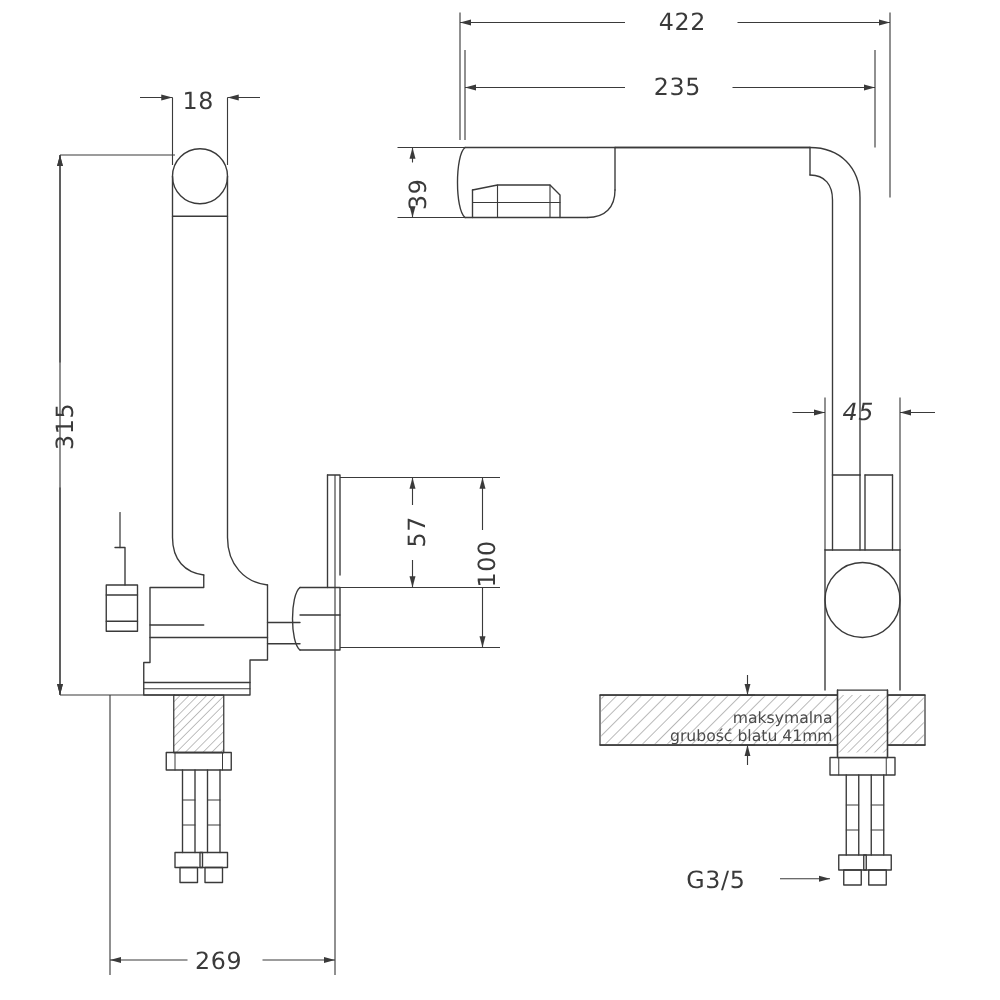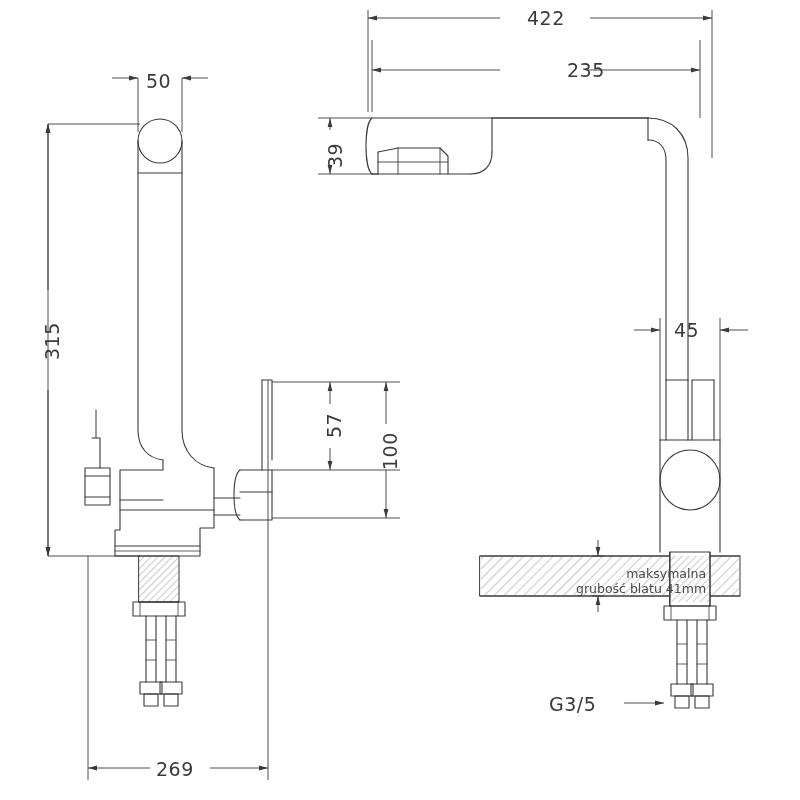--- a/index.html
+++ b/index.html
@@ -223,38 +223,38 @@
 
       <line x1="598" y1="540" x2="598" y2="556" marker-end="url(#arrL)"></line>
       <line x1="598" y1="596" x2="598" y2="612" marker-start="url(#arrR)"></line>
       <line x1="592" y1="556" x2="604" y2="556" stroke-width="0.8"></line>
       <line x1="592" y1="596" x2="604" y2="596" stroke-width="0.8"></line>
 
       <line x1="624" y1="703" x2="664" y2="703" marker-end="url(#arrL)"></line>
     </g>
   </svg>
 
-  <div class="dimlabel" style="left:146px; top:70px;">50</div>
+  <div class="dimlabel" style="left:146px; top:70px;">18</div>
 
   <div class="dimlabel vert" style="left:41px; top:360px;">315</div>
 
   <div class="dimlabel vert" style="left:323px; top:438px;">57</div>
 
   <div class="dimlabel vert" style="left:379px; top:470px;">100</div>
 
   <div class="dimlabel" style="left:156px; top:758px;">269</div>
 
   <div class="dimlabel" style="left:527px; top:7px;">422</div>
 
-  <div class="dimlabel" style="left:523px; top:59px;margin-left:44px;">235</div>
+  <div class="dimlabel" style="left:523px; top:59px;">235</div>
 
   <div class="dimlabel vert" style="left:324px; top:168px;">39</div>
 
-  <div class="dimlabel" style="left:674px; top:319px;">45</div>
-
-  <div class="note" style="left:536px; top:566px;margin-left:40px;">
+  <div class="dimlabel" style="left:674px; top:319px;font-style:italic;">45</div>
+
+  <div class="note" style="left:536px; top:566px;">
     <div>maksymalna</div>
     <div>grubość blatu 41mm</div>
   </div>
 
   <div class="dimlabel" style="left:549px; top:693px;">G3/5</div>
 
 </div>
 
 </body></html>

